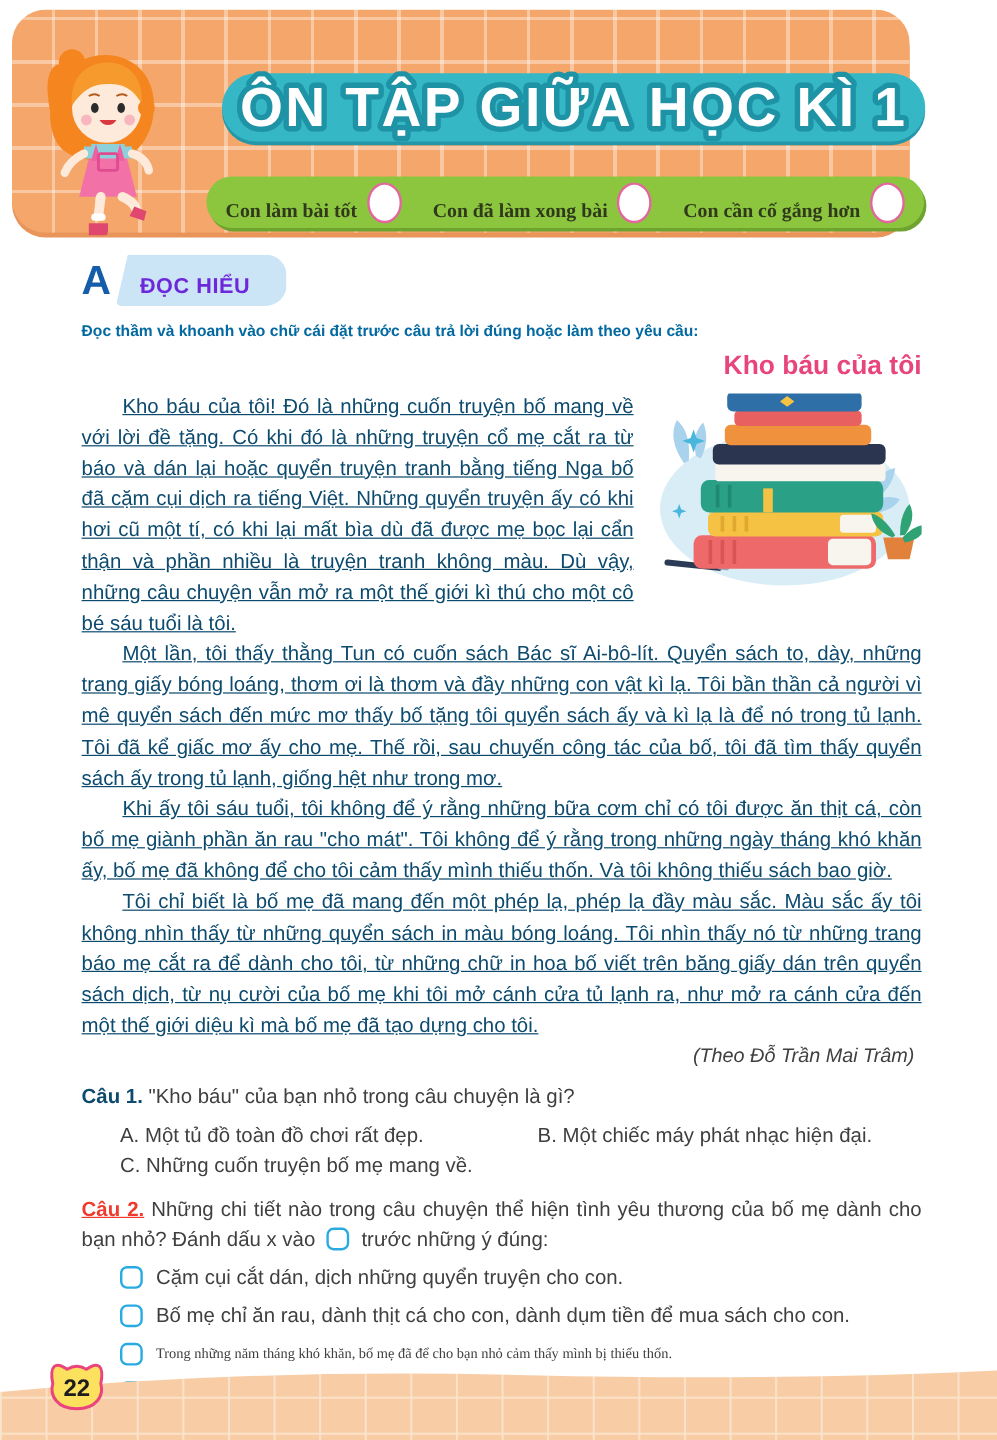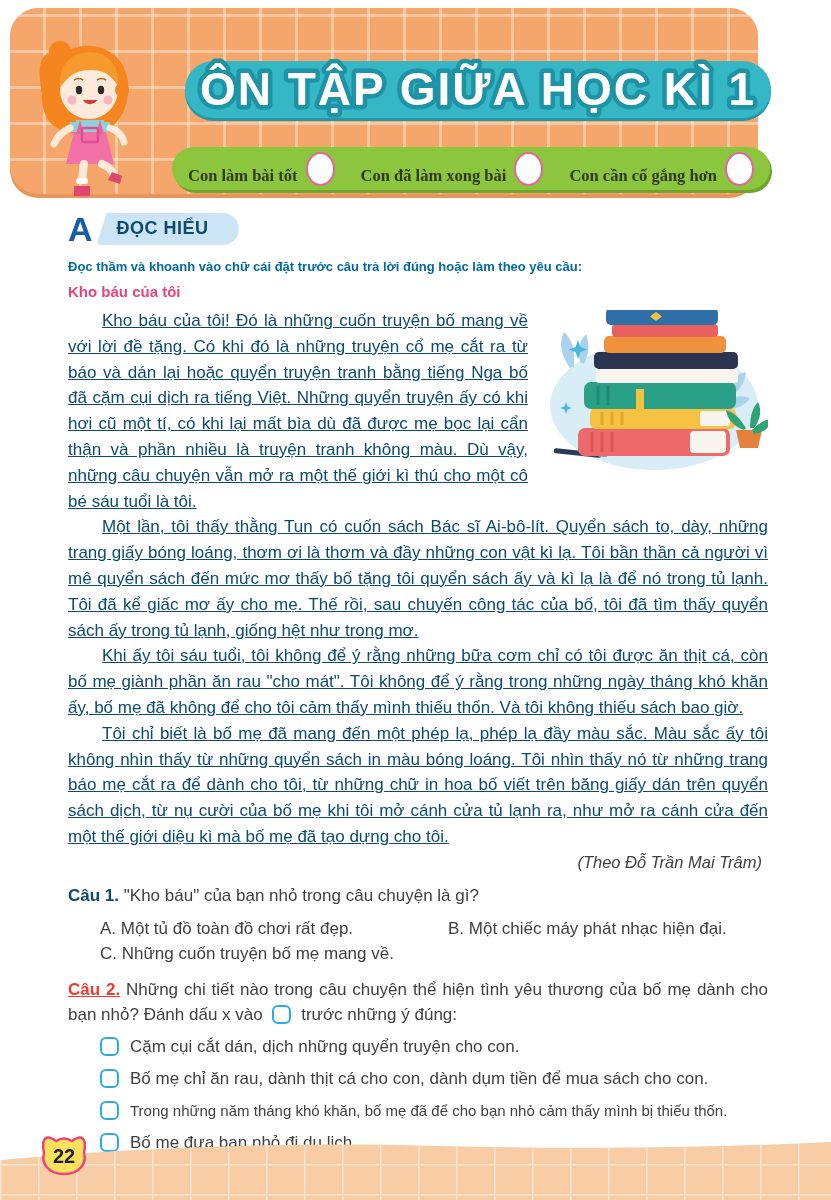--- a/index.html
+++ b/index.html
@@ -45,27 +45,27 @@
   }
   .status-oval{
     width:25px;height:30px;border-radius:50%;
     background:#ffffff;border:2px solid #e2679d;margin-left:8px;flex:0 0 auto;
   }
   
   .content{position:absolute;left:68px;top:212px;width:700px;}
   .section-head{display:flex;align-items:center;margin-bottom:13px;}
   .section-letter{font-size:34px;font-weight:bold;color:#145dab;line-height:1;}
   .section-pill{
-    margin-left:4px;background:#cbe4f6;color:#0c4a6e;
+    margin-left:4px;background:#cbe4f6;color:#6d28d9;
     font-weight:bold;font-size:18px;letter-spacing:.5px;
-    padding:5px 30px 6px 20px;border-radius:4px 18px 18px 4px;
+    padding:16px 30px 6px 20px;border-radius:4px 18px 18px 4px;
     clip-path:polygon(10px 0,100% 0,100% 100%,0 100%);
   }
   .instruction{color:#0369a1;font-weight:bold;font-size:13px;margin-bottom:9px;}
-  .story-title{text-align:left;color:#e8457c;font-weight:bold;font-size:15px;margin-bottom:8px;}
+  .story-title{text-align:right;color:#e8457c;font-weight:bold;font-size:22px;margin-bottom:8px;}
   .story{font-size:17px;line-height:25.8px;color:#0c4a6e;text-align:justify;text-decoration:underline;}
   .story p{margin:0;text-indent:34px;}
   .book-art{float:right;width:228px;height:168px;margin:2px 0 4px 12px;}
   .attribution{text-align:right;font-style:italic;font-size:16.5px;color:#3f3f3f;margin-top:3px;padding-right:6px;}
   
   .question{margin-top:11px;font-size:17px;color:#3f3f3f;line-height:25px;text-align:justify;}
   .q-label{font-weight:bold;}
   .q-label.green{color:#0c4a6e;}
   .q-label.red{color:#ee3b2e;text-decoration:underline;}
   .options{
@@ -74,21 +74,21 @@
   }
   .option{font-size:17px;color:#3f3f3f;}
   .checkbox{
     display:inline-block;width:19px;height:19px;box-sizing:border-box;
     border:2.5px solid #29abe2;border-radius:6px;background:#fff;
   }
   .checkbox.inline{vertical-align:-4px;margin:0 5px;}
   .q2-item{display:flex;align-items:center;margin:7px 0 0 32px;}
   .q2-item .checkbox{flex:0 0 auto;margin-right:11px;}
   .q2-item .txt{font-size:17px;color:#3f3f3f;white-space:nowrap;}
-  .q2-item .txt.tight{font-size:15px;}
+  .q2-item .txt.tight{font-size:12px;font-family:Liberation Serif, serif;}
   
   .footer-svg{position:absolute;left:0;bottom:0;width:831px;height:66px;}
   .cat-badge{position:absolute;left:34px;top:1128px;width:60px;height:54px;}
   .cat-badge text{font-family:"Liberation Sans",sans-serif;font-weight:bold;font-size:20px;fill:#1d1d1d;}
 </style>
 </head>
 <body>
 
 <div class="header-card">
   <div class="title-pill">

